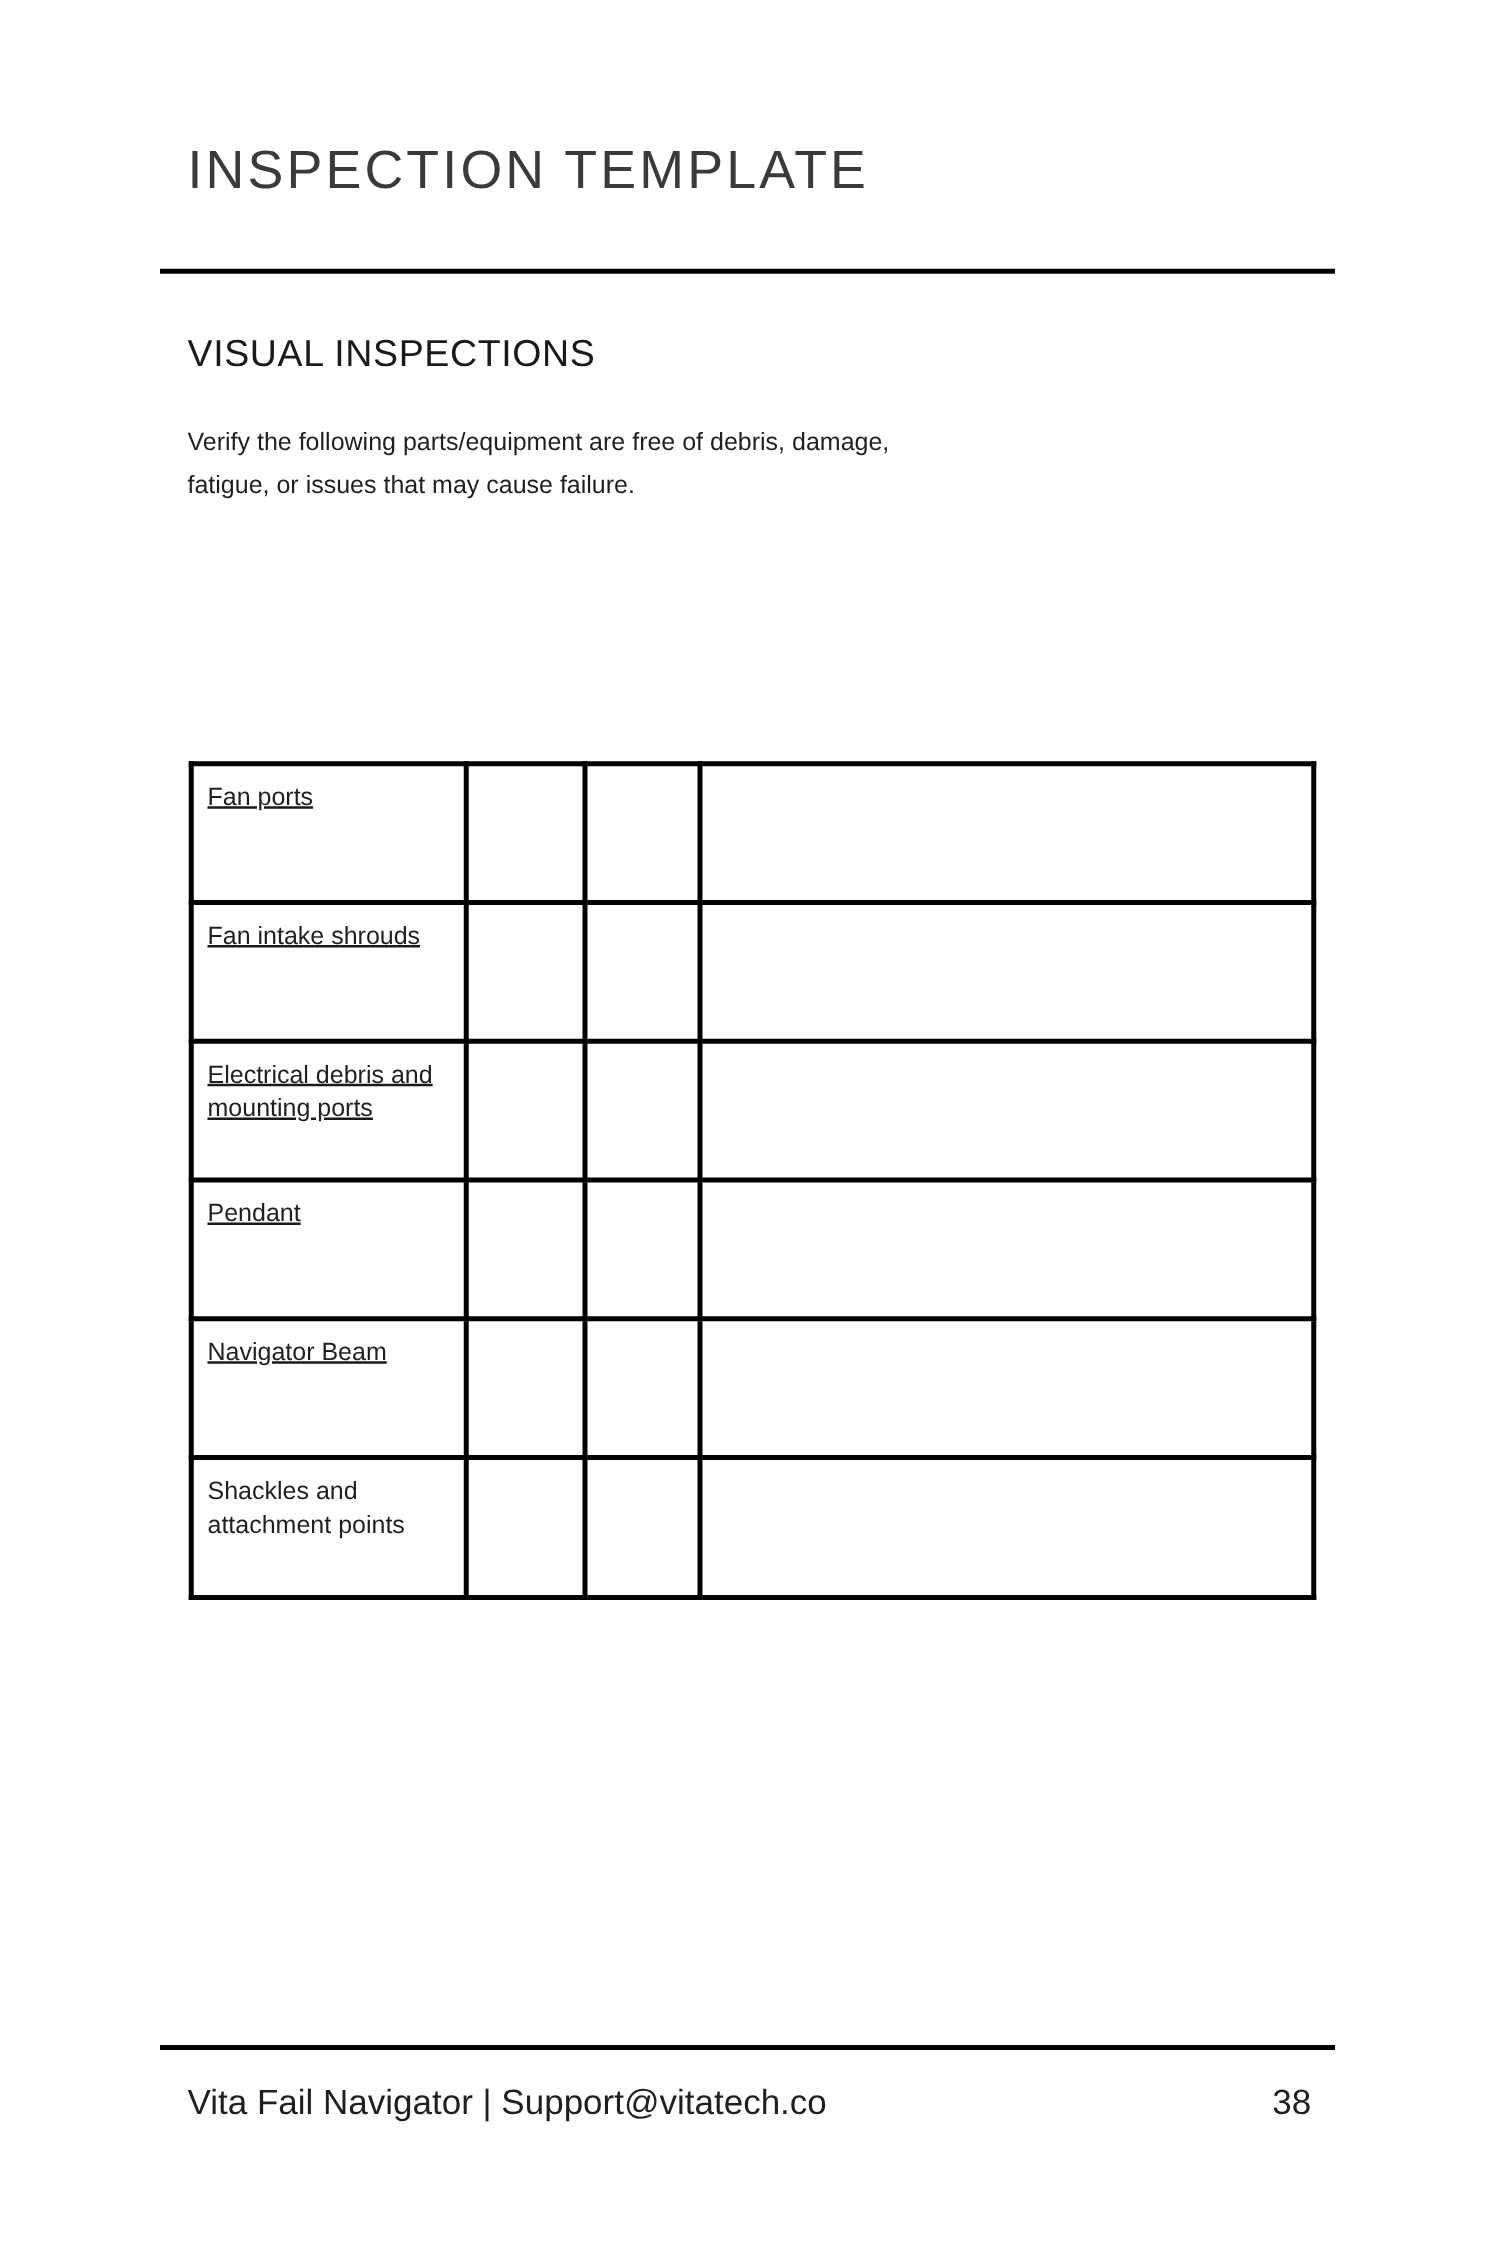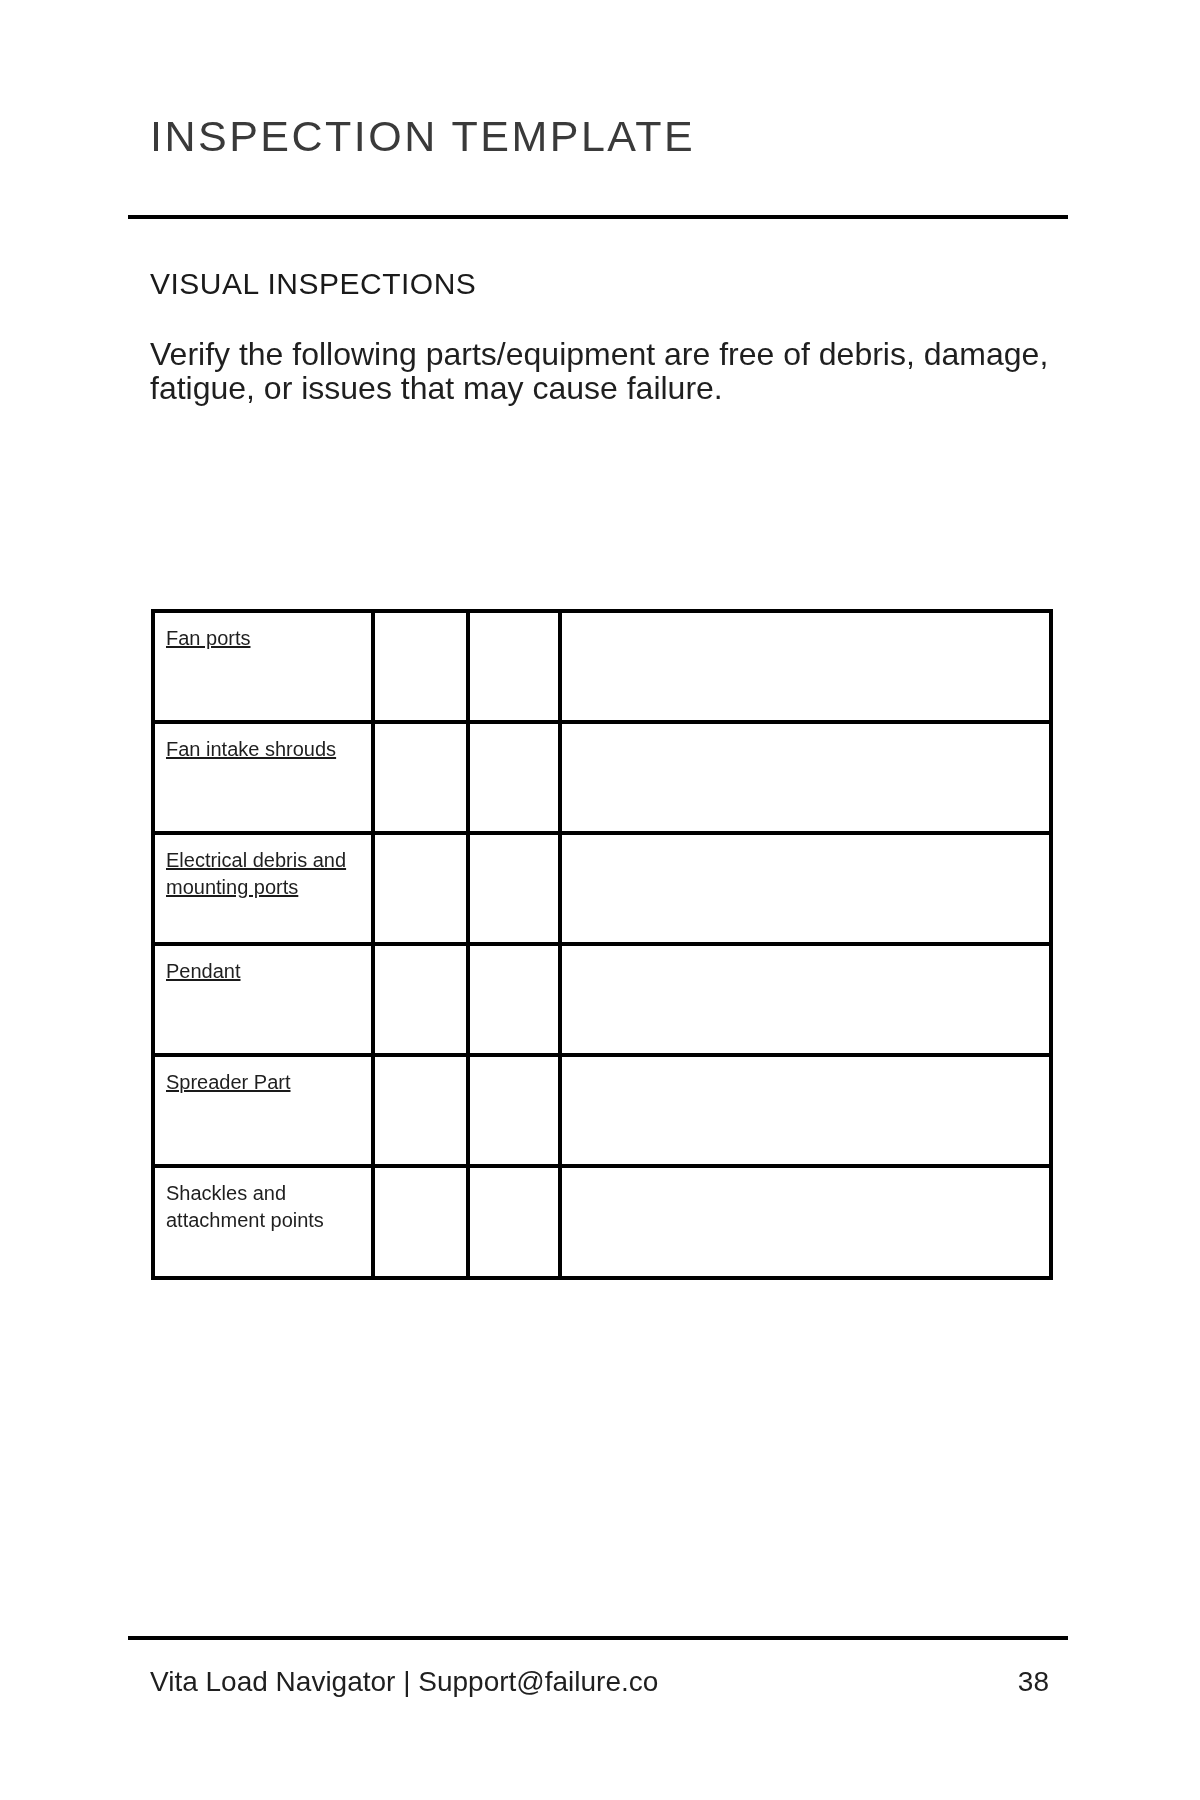--- a/index.html
+++ b/index.html
@@ -49,21 +49,21 @@
     letter-spacing: 0.5px;
     color: #1a1a1a;
     line-height: 1.15;
     white-space: nowrap;
   }
 
   .intro {
     position: absolute;
     left: 150px;
     top: 324px;
-    font-size: 32px;
+    font-size: 20px;
     font-weight: 400;
     color: #1f1f1f;
     line-height: 34px;
   }
   .intro div { white-space: nowrap; }
 
   table.insp-table {
     position: absolute;
     left: 151px;
     top: 596px;
@@ -143,34 +143,34 @@
         <td></td>
         <td></td>
       </tr>
       <tr class="row">
         <td>Pendant</td>
         <td></td>
         <td></td>
         <td></td>
       </tr>
       <tr class="row">
-        <td>Spreader Part</td>
+        <td>Navigator Beam</td>
         <td></td>
         <td></td>
         <td></td>
       </tr>
       <tr class="row-last">
         <td>Shackles and attachment points</td>
         <td></td>
         <td></td>
         <td></td>
       </tr>
     </tbody>
   </table>
 
   <div class="rule rule-footer"></div>
 
   <div class="footer-bar">
-    <div class="footer-left">Vita Load Navigator | Support@failure.co</div>
+    <div class="footer-left">Vita Fail Navigator | Support@vitatech.co</div>
     <div class="footer-right">38</div>
   </div>
 
 </div>
 
 </body></html>

